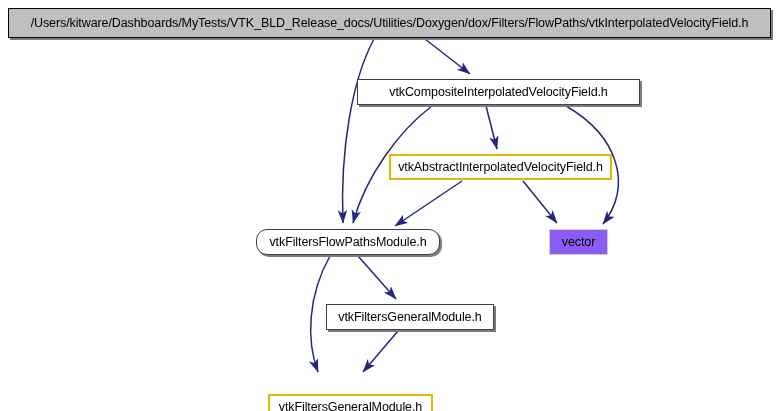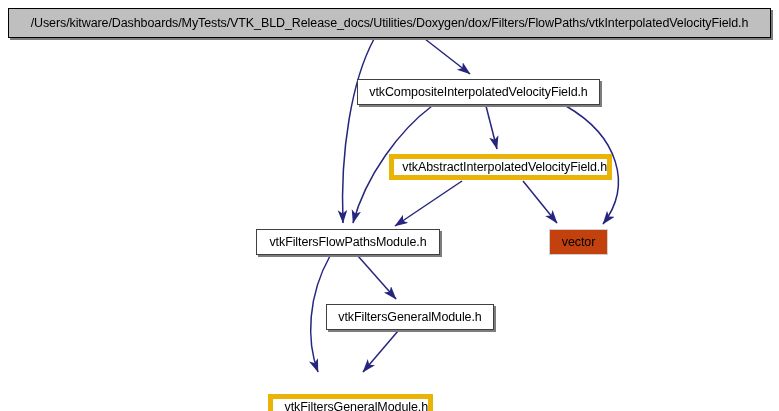--- a/index.html
+++ b/index.html
@@ -41,25 +41,24 @@
   .node.root {
     background: #bfbfbf;
     border: 1px solid #000000;
   }
   .node.plain {
     background: #ffffff;
     border: 1px solid #404040;
   }
   .node.highlight {
     background: #ffffff;
-    border: 5px solid #eab308;
-    justify-content: flex-end;
+    border: 2px solid #eab308;
   }
   .node.lite {
-    background: #c2410c;
+    background: #8b5cf6;
     border: 1px solid #d0d0d0;
   }
 </style>
 </head>
 <body>
 
 <div id="canvas">
 
   <svg id="edges" viewBox="0 0 779 411" xmlns="http://www.w3.org/2000/svg">
     <defs>
@@ -89,29 +88,29 @@
       <path d="M 330,256 C 308,295 306,340 318,372"></path>
 
       <path d="M 398,331 L 363,372"></path>
     </g>
   </svg>
 
   <div class="node root shadow" style="left:8px; top:8px; width:763px; height:30px;">
     <span>/Users/kitware/Dashboards/MyTests/VTK_BLD_Release_docs/Utilities/Doxygen/dox/Filters/FlowPaths/vtkInterpolatedVelocityField.h</span>
   </div>
 
-  <div class="node plain shadow" style="left:357px; top:79px; width:243px; height:26px;">
+  <div class="node plain shadow" style="left:357px; top:79px; width:283px; height:26px;">
     <span>vtkCompositeInterpolatedVelocityField.h</span>
   </div>
 
   <div class="node highlight" style="left:389px; top:154px; width:223px; height:26px;">
     <span>vtkAbstractInterpolatedVelocityField.h</span>
   </div>
 
-  <div class="node plain shadow" style="left:256px; top:229px; width:184px; height:26px;">
+  <div class="node plain shadow" style="left:256px; top:229px; width:184px; height:26px;border-radius:11px;">
     <span>vtkFiltersFlowPathsModule.h</span>
   </div>
 
   <div class="node lite" style="left:549px; top:229px; width:59px; height:26px;">
     <span>vector</span>
   </div>
 
   <div class="node plain shadow" style="left:326px; top:304px; width:168px; height:26px;">
     <span>vtkFiltersGeneralModule.h</span>
   </div>

